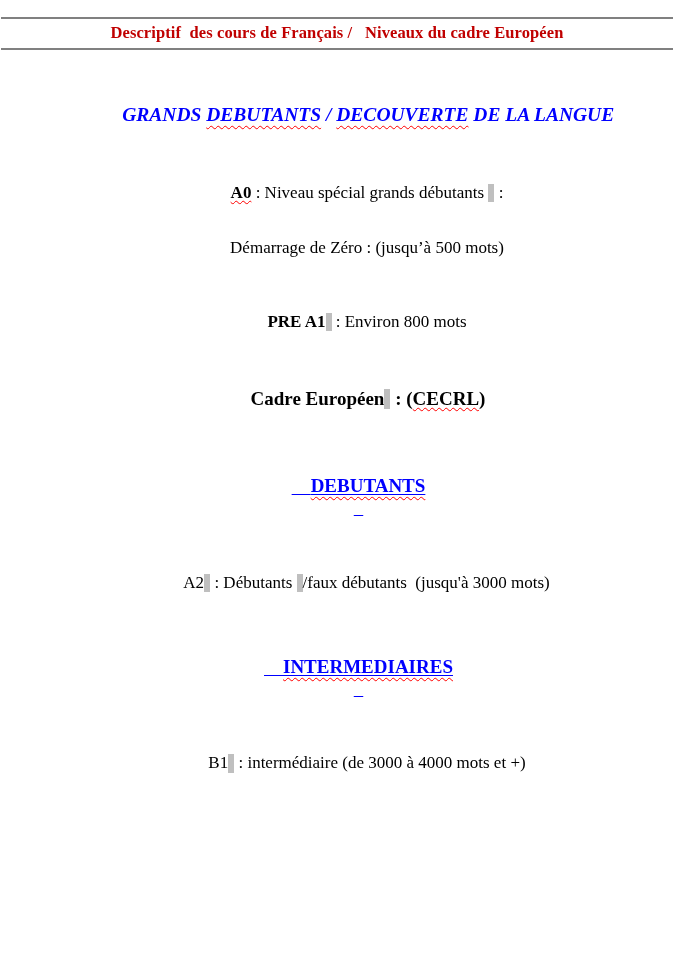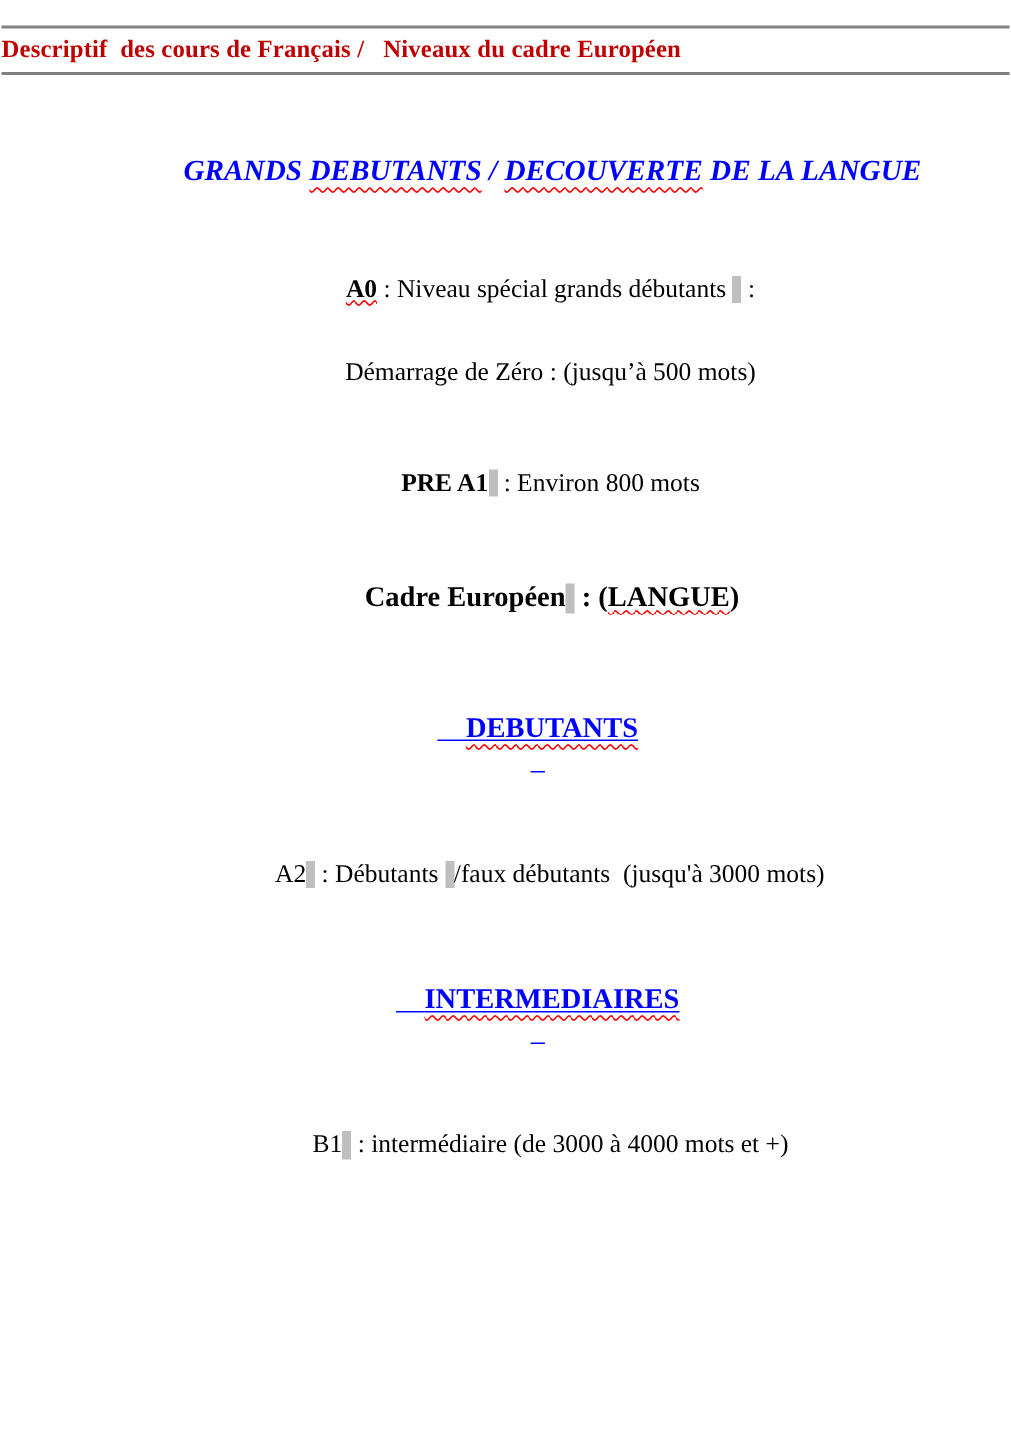--- a/index.html
+++ b/index.html
@@ -17,20 +17,21 @@
   }
 
   .page { width: 674px; height: 954px; position: relative; }
 
   
   .header-band {
     margin: 17px 1px 0 1px;
     border-top: 2px solid #808080;
     border-bottom: 2px solid #808080;
     padding: 4px 0 5px 0;
+    text-align: center;
   }
   .header-title {
     color: #C00000;
     font-weight: bold;
     font-size: 16.5px;
     letter-spacing: 0.1px;
     white-space: pre;
   }
 
   
@@ -102,21 +103,21 @@
     <span>Démarrage de Zéro : (jusqu’à 500 mots)</span>
   </div>
 
   <div class="gap-md"></div>
   <div class="row body-line">
     <span class="bold">PRE A1</span><span class="sp">&nbsp;</span><span> : Environ 800 mots</span>
   </div>
 
   <div class="gap-md"></div>
   <div class="row body-line" style="font-size:19px">
-    <span class="bold">Cadre Européen</span><span class="sp">&nbsp;</span><span class="bold"> : (</span><span class="bold sq">LANGUE</span><span class="bold">)</span>
+    <span class="bold">Cadre Européen</span><span class="sp">&nbsp;</span><span class="bold"> : (</span><span class="bold sq">CECRL</span><span class="bold">)</span>
   </div>
 
   <div class="gap-lg"></div>
   <div class="row h-blue-underline">
     <span class="sq-head">DEBUTANTS</span>
   </div>
 
   <div class="gap-md"></div>
 
   <div class="gap-md"></div>

